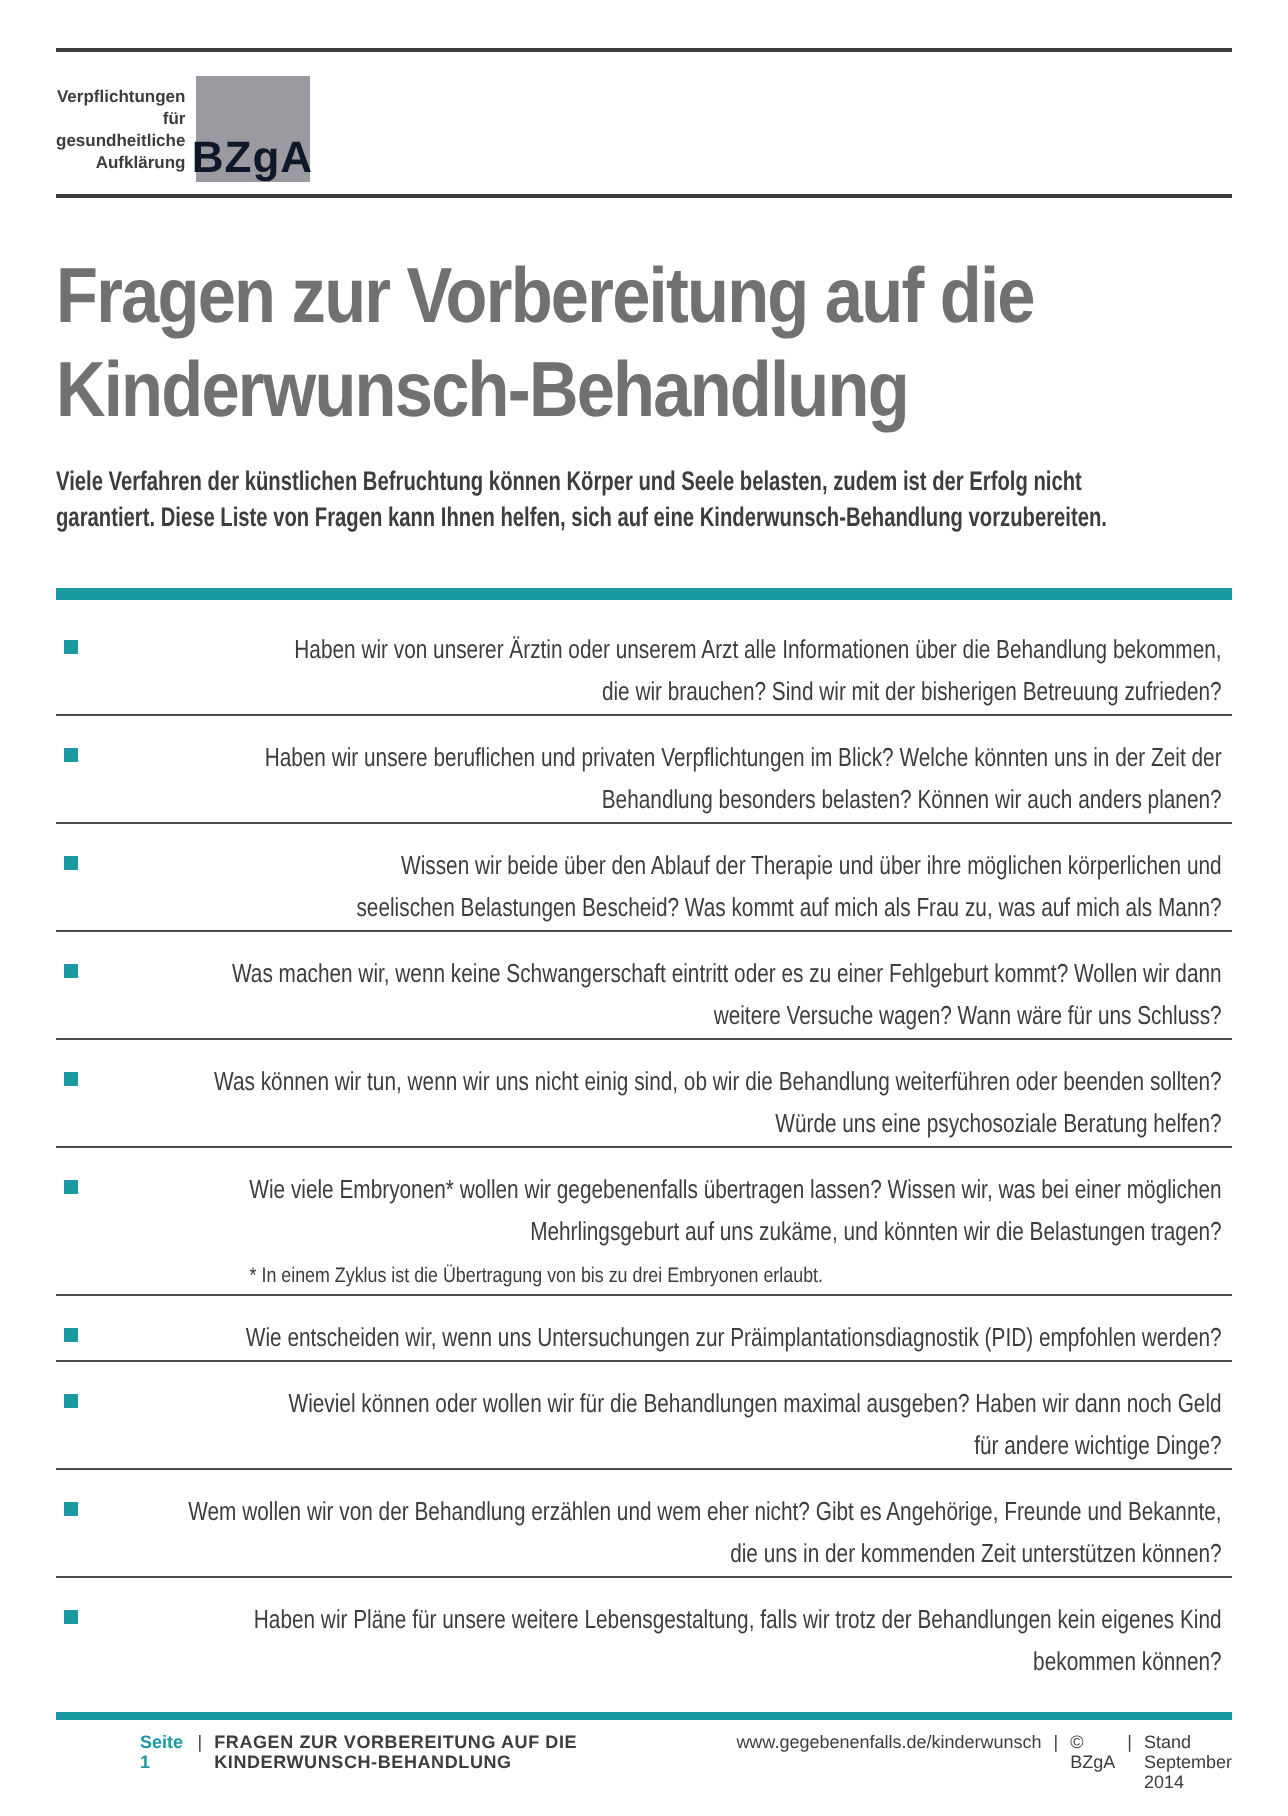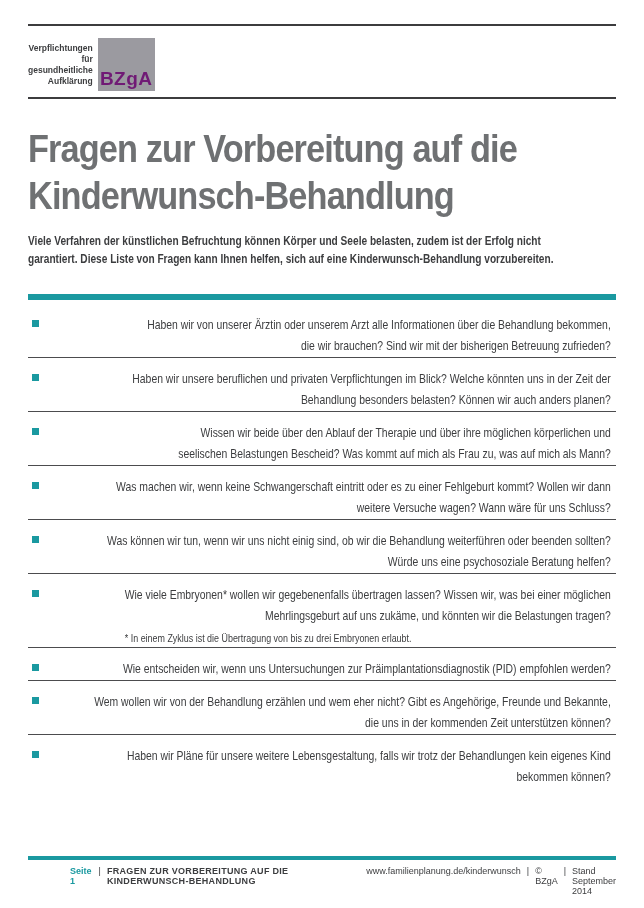--- a/index.html
+++ b/index.html
@@ -20,21 +20,21 @@
   
   .rule-top{margin:24px 28px 0;height:2px;background:var(--rule-dark);}
   .header{margin:10px 28px 0;height:61px;display:flex;justify-content:space-between;align-items:flex-start;}
   .logo-block{position:relative;padding-top:2px;width:220px;}
   .logo-swoosh{position:absolute;left:16px;top:0;}
   .logo-text{display:inline-block;font-family:"Liberation Serif",serif;font-style:italic;font-weight:bold;font-size:27px;line-height:30px;letter-spacing:-0.5px;color:var(--logo-gray);transform:scaleX(0.82);transform-origin:0 0;white-space:nowrap;margin-top:8px;}
   .logo-tagline{width:182px;text-align:right;font-size:7px;font-weight:bold;letter-spacing:1.1px;line-height:9.5px;color:var(--logo-gray);margin-top:3px;white-space:pre-line;}
   .bzga-block{display:flex;align-items:flex-start;margin-top:2px;}
   .bzga-org{text-align:right;font-size:8.5px;font-weight:bold;line-height:11px;color:var(--text-dark);margin:5px 5px 0 0;}
   .bzga-box{width:57px;height:53px;background:var(--bzga-box);display:flex;align-items:flex-end;justify-content:center;}
-  .bzga-box span{color:#701a75;font-weight:bold;font-size:19px;line-height:20px;letter-spacing:0.5px;padding-bottom:2px;}
+  .bzga-box span{color:#0f172a;font-weight:bold;font-size:22px;line-height:20px;letter-spacing:0.5px;padding-bottom:2px;}
   .rule-header{margin:0 28px;height:2px;background:var(--rule-dark);}
 
   
   .doc-title{margin:26px 28px 0;font-size:39px;line-height:47px;font-weight:bold;letter-spacing:-1px;color:var(--title-gray);white-space:pre-line;transform:scaleX(0.88);transform-origin:0 0;width:668px;}
   .intro{margin:13px 28px 0;font-size:13.5px;line-height:18px;font-weight:bold;color:var(--text-dark);white-space:pre-line;transform:scaleX(0.75);transform-origin:0 0;width:790px;}
 
   
   .teal-bar{margin:26px 28px 0;height:6px;background:var(--teal);}
 
   
@@ -118,40 +118,45 @@
       <p class="q-text">Wie viele Embryonen* wollen wir gegebenenfalls übertragen lassen? Wissen wir, was bei einer möglichen
 Mehrlingsgeburt auf uns zukäme, und könnten wir die Belastungen tragen?</p>
       <p class="q-footnote">* In einem Zyklus ist die Übertragung von bis zu drei Embryonen erlaubt.</p>
     </div>
     <div class="q-row">
       <span class="bullet"></span>
       <p class="q-text">Wie entscheiden wir, wenn uns Untersuchungen zur Präimplantationsdiagnostik (PID) empfohlen werden?</p>
     </div>
     <div class="q-row">
       <span class="bullet"></span>
+      <p class="q-text">Wieviel können oder wollen wir für die Behandlungen maximal ausgeben? Haben wir dann noch Geld
+für andere wichtige Dinge?</p>
+    </div>
+    <div class="q-row">
+      <span class="bullet"></span>
       <p class="q-text">Wem wollen wir von der Behandlung erzählen und wem eher nicht? Gibt es Angehörige, Freunde und Bekannte,
 die uns in der kommenden Zeit unterstützen können?</p>
     </div>
     <div class="q-row">
       <span class="bullet"></span>
       <p class="q-text">Haben wir Pläne für unsere weitere Lebensgestaltung, falls wir trotz der Behandlungen kein eigenes Kind
 bekommen können?</p>
     </div>
   </div>
 
   <div class="footer">
     <div class="footer-bar"></div>
     <div class="footer-line">
       <div class="footer-left">
         <span class="page-label">Seite 1</span>
         <span class="footer-div">|</span>
         <span class="footer-doc-title">FRAGEN ZUR VORBEREITUNG AUF DIE KINDERWUNSCH-BEHANDLUNG</span>
       </div>
       <div class="footer-right">
-        <a href="#" class="footer-url">www.familienplanung.de/kinderwunsch</a>
+        <a href="#" class="footer-url">www.gegebenenfalls.de/kinderwunsch</a>
         <span class="footer-div">|</span>
         <span>© BZgA</span>
         <span class="footer-div">|</span>
         <span>Stand September 2014</span>
       </div>
     </div>
   </div>
 
 </div>
 

